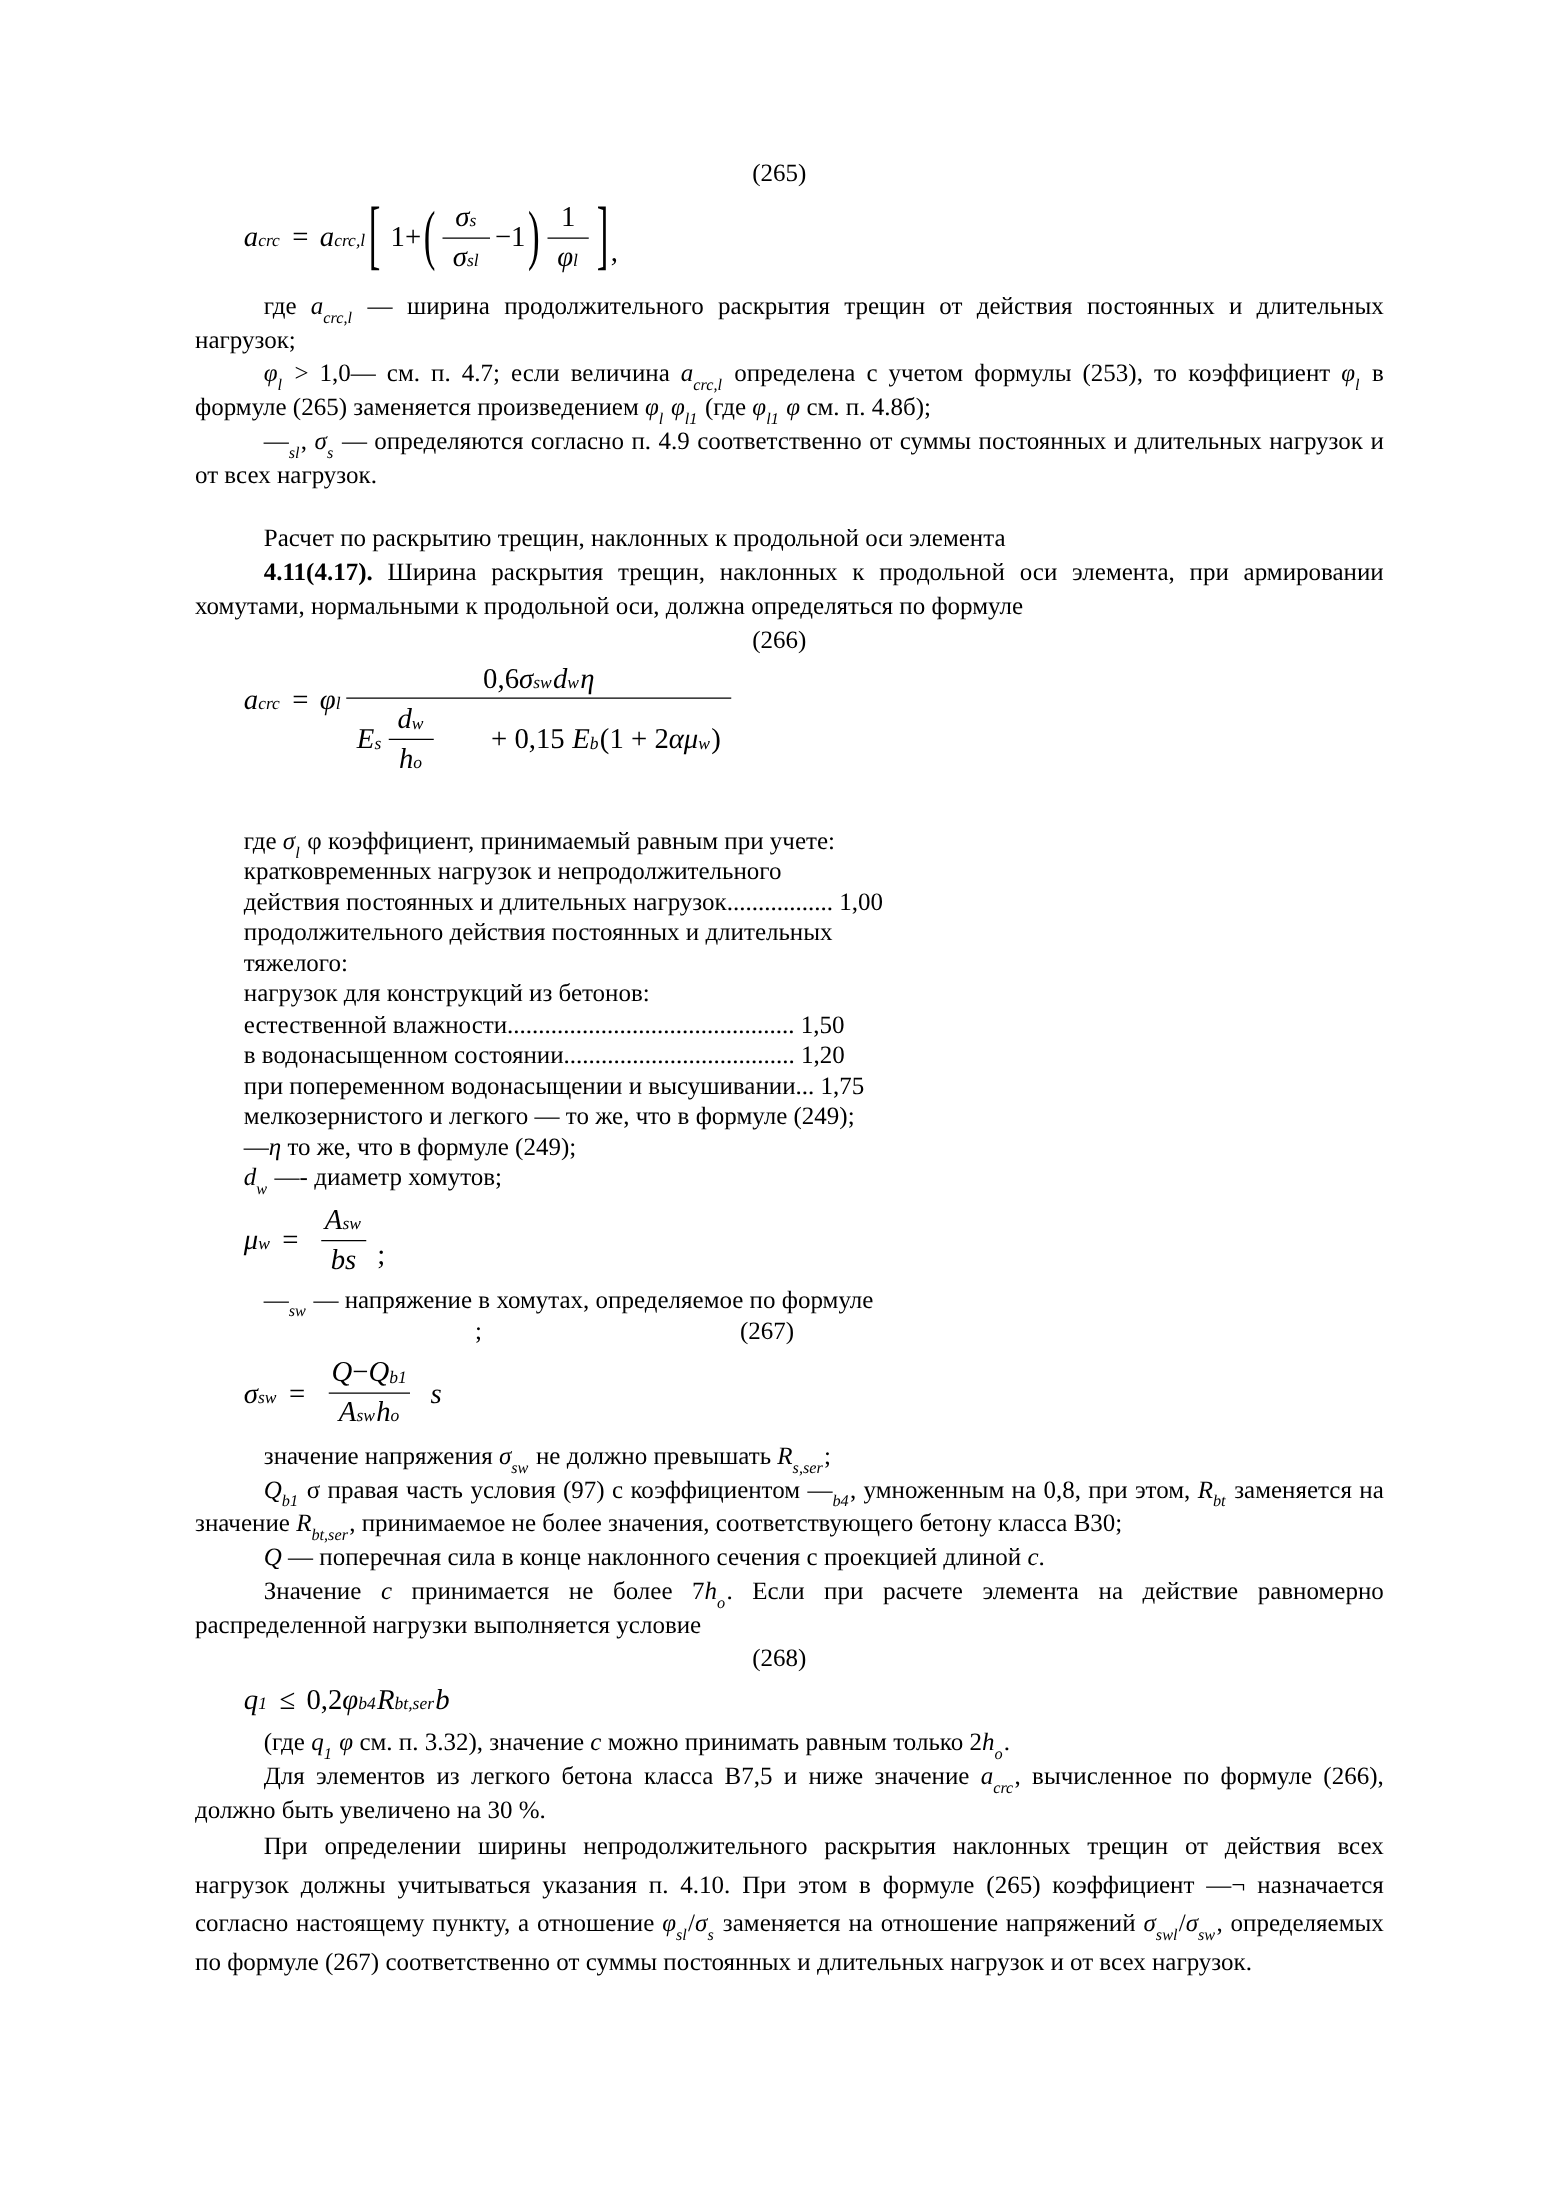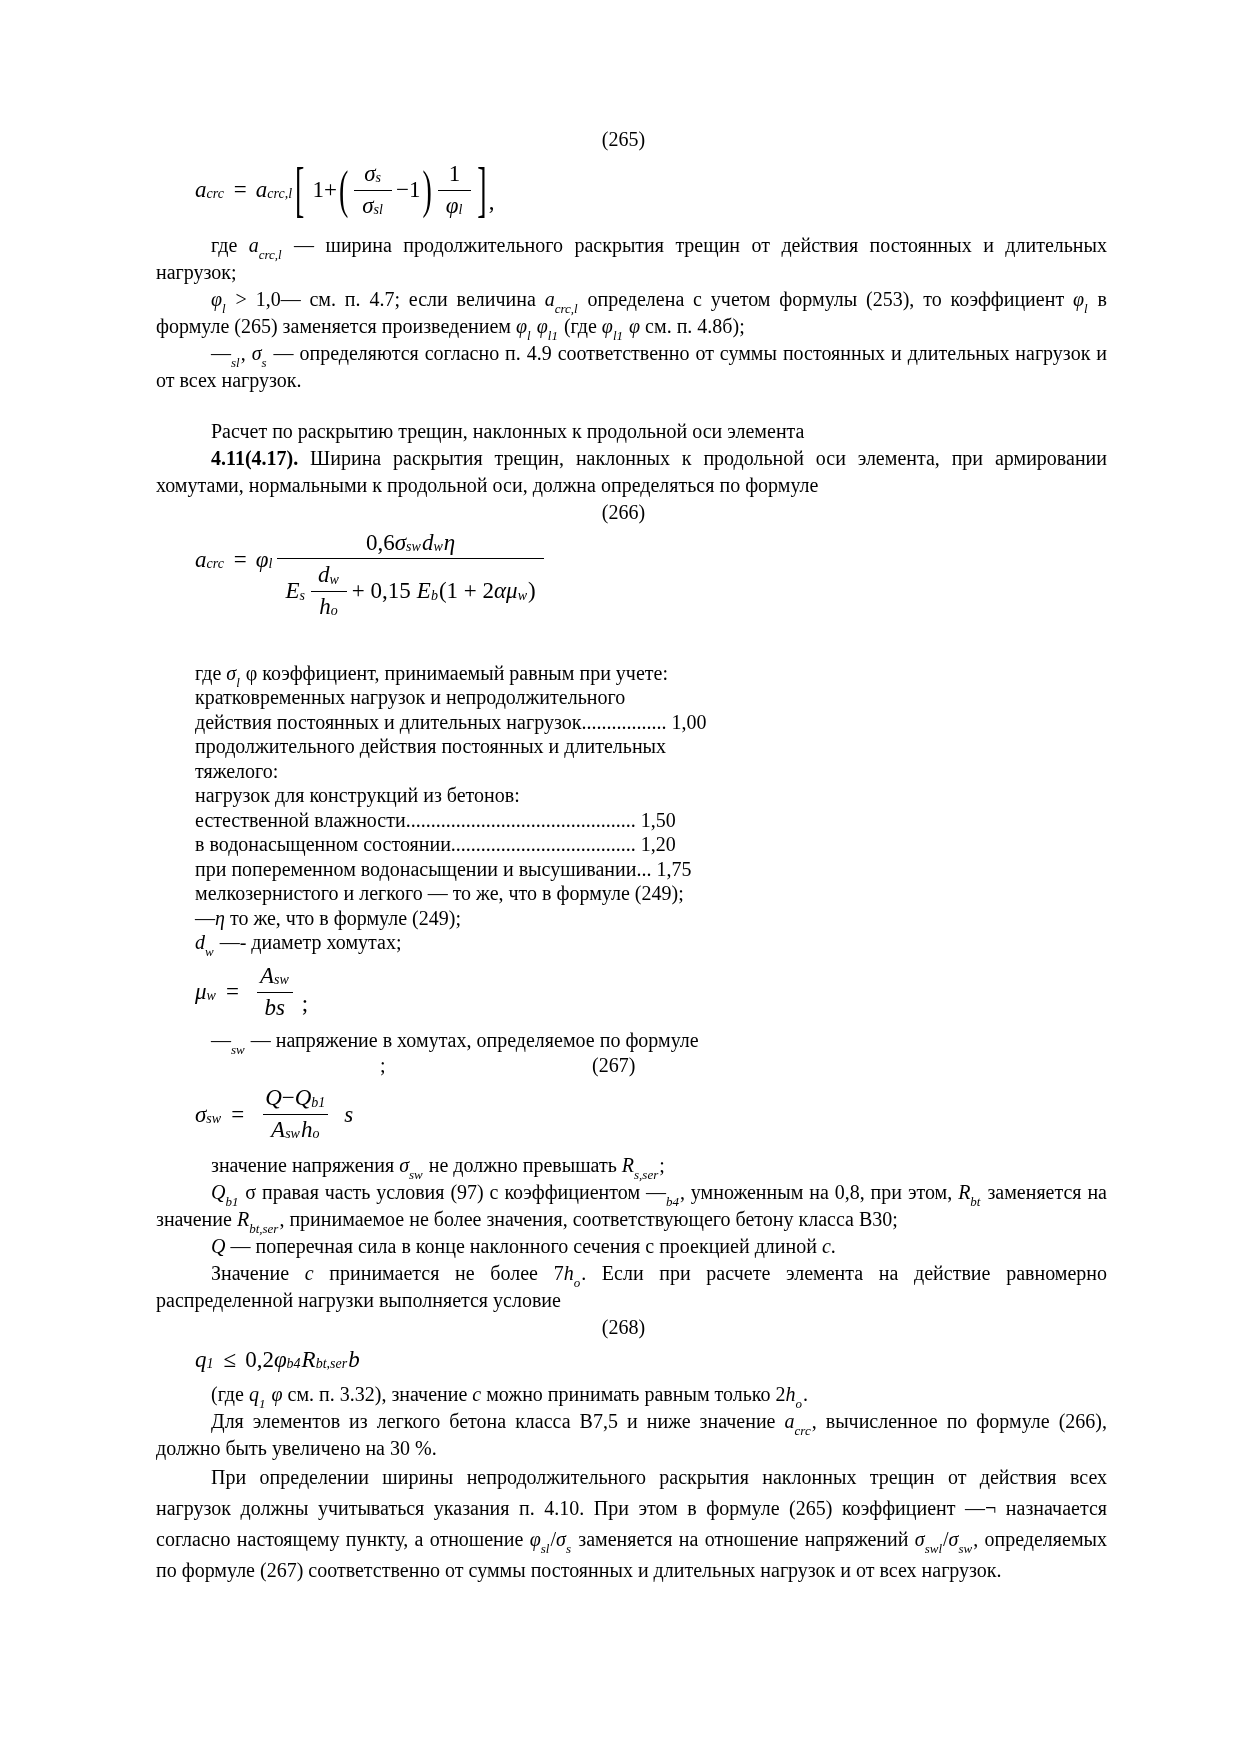--- a/index.html
+++ b/index.html
@@ -32,21 +32,21 @@
   .drow{display:inline-flex;align-items:center;}
   #f265{margin:6px 0 10px 55px;}
   #f266{margin:2px 0 8px 55px;}
   #fmu{margin:6px 0 4px 55px;}
   #f267{margin:2px 0 6px 55px;}
   #f268{margin:6px 0 8px 55px;}
   .rel{position:relative;height:27px;font-size:20px;}
   .rel .semi{position:absolute;left:240px;top:0;}
   .rel .lbl{position:absolute;left:452px;top:0;}
   .loose{line-height:31px;}
-  .gap-r{margin-right:6px;}
+  .gap-r{margin-right:6px;margin-left:41px;}
   .gap-l{margin-left:6px;}
 </style>
 </head>
 <body>
 
 <div class="page">
 <div class="content">
 
   <p class="eqlab">(265)</p>
 
@@ -145,21 +145,21 @@
     <p>кратковременных нагрузок и непродолжительного</p>
     <p>действия постоянных и длительных нагрузок................. 1,00</p>
     <p>продолжительного действия постоянных и длительных</p>
     <p>тяжелого:</p>
     <p>нагрузок для конструкций из бетонов:</p>
     <p>естественной влажности.............................................. 1,50</p>
     <p>в водонасыщенном состоянии..................................... 1,20</p>
     <p>при попеременном водонасыщении и высушивании... 1,75</p>
     <p>мелкозернистого и легкого — то же, что в формуле (249);</p>
     <p><span>—</span><span class="it">η</span><span> то же, что в формуле (249);</span></p>
-    <p><span class="it">d</span><sub>w</sub><span> —- диаметр хомутах;</span></p>
+    <p><span class="it">d</span><sub>w</sub><span> —- диаметр хомутов;</span></p>
   </div>
 
   <div class="formula" id="fmu">
     <span class="it">μ</span>
         <sub>w</sub>
     <span class="op">=</span>
     <span class="frac">
       <span class="num">
             <span class="it">A</span>
             <sub>sw</sub>

